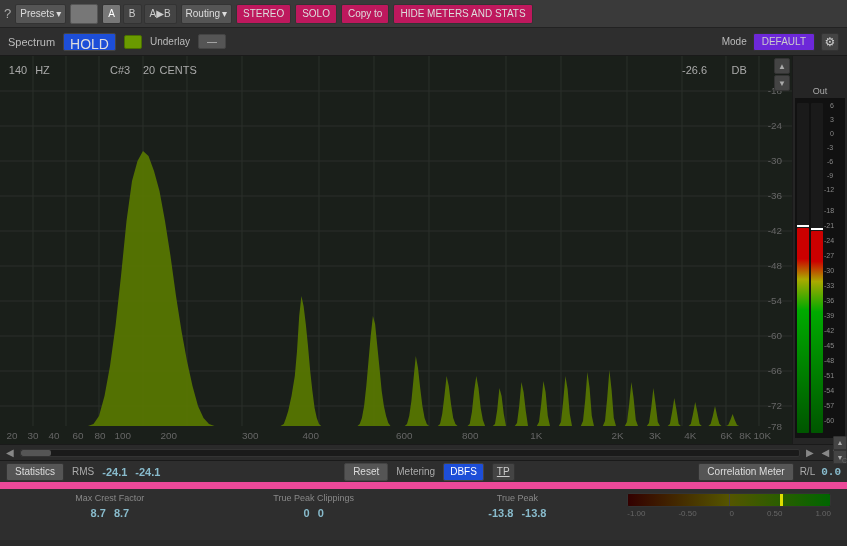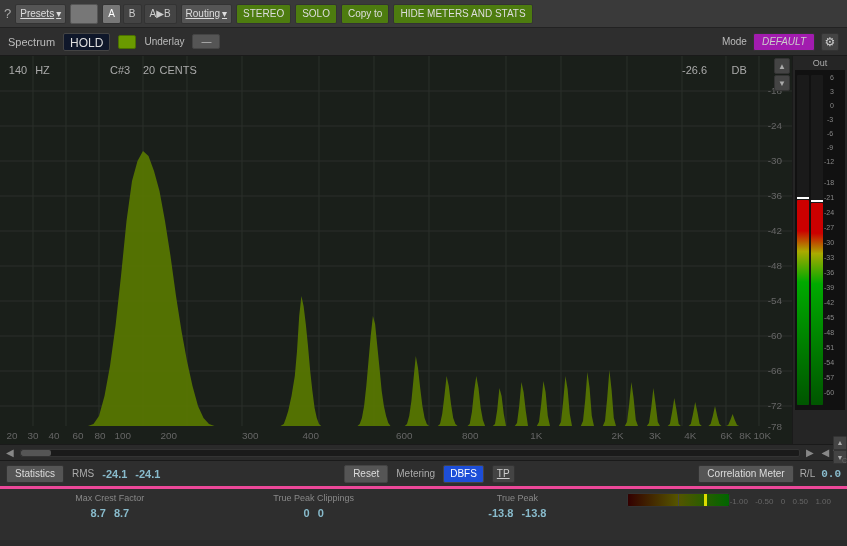--- a/index.html
+++ b/index.html
@@ -17,21 +17,21 @@
     .top-toolbar {
       display: flex;
       align-items: center;
       background: #3a3a3a;
       border-bottom: 1px solid #222;
       height: 28px;
       padding: 0 4px;
       gap: 4px;
     }
     .toolbar-btn {
-      background: #4d7c0f;
+      background: #be185d;
       border: 1px solid #333;
       color: #ddd;
       font-size: 10px;
       padding: 2px 6px;
       cursor: pointer;
       border-radius: 2px;
       height: 20px;
       display: flex;
       align-items: center;
     }
@@ -40,21 +40,20 @@
       align-items: center;
       background: #555;
       border: 1px solid #333;
       color: #ddd;
       font-size: 10px;
       padding: 2px 4px;
       cursor: pointer;
       border-radius: 2px;
       height: 20px;
       gap: 2px;
-      text-decoration: underline;
     }
     .ab-group {
       display: flex;
       gap: 2px;
     }
     .ab-btn {
       background: #444;
       border: 1px solid #333;
       color: #ccc;
       font-size: 10px;
@@ -93,24 +92,24 @@
       border-bottom: 1px solid #1a1a1a;
       height: 28px;
       padding: 0 8px;
       gap: 8px;
     }
     .spectrum-label {
       color: #bbb;
       font-size: 11px;
     }
     .hold-btn {
-      background: #0f172a;
+      background: #1d4ed8;
       border: 1px solid #444;
       color: #ddd;
-      font-size: 12px;
+      font-size: 14px;
       padding: 2px 6px;
       cursor: pointer;
       border-radius: 2px;
       height: 18px;
     }
     .green-led {
       width: 18px;
       height: 14px;
       background: #6a9a00;
       border-radius: 2px;
@@ -128,29 +127,28 @@
       cursor: pointer;
     }
     .mode-area {
       margin-left: auto;
       display: flex;
       align-items: center;
       gap: 6px;
     }
     .mode-label { color: #bbb; font-size: 10px; }
     .mode-btn {
-      background: #a21caf;
+      background: #6d28d9;
       border: 1px solid #333;
       color: #ccc;
       font-size: 10px;
       padding: 2px 8px;
       cursor: pointer;
       border-radius: 2px;
       height: 18px;
-      font-style: italic;
     }
     .gear-btn {
       background: #444;
       border: 1px solid #333;
       color: #ccc;
       font-size: 12px;
       width: 18px;
       height: 18px;
       cursor: pointer;
       border-radius: 2px;
@@ -180,20 +178,21 @@
       border-left: 1px solid #1a1a1a;
       display: flex;
       flex-direction: column;
       align-items: center;
       padding: 2px;
     }
     .out-label {
       color: #aaa;
       font-size: 9px;
       margin-bottom: 2px;
+      margin-top: 28px;
     }
 
     
     .scroll-area {
       height: 16px;
       background: #2a2a2a;
       border-top: 1px solid #1a1a1a;
       display: flex;
       align-items: center;
       padding: 0 4px;
@@ -227,21 +226,21 @@
     .bottom-bar {
       background: #2e2e2e;
       border-top: 1px solid #1a1a1a;
       height: 80px;
     }
 
     .stats-row {
       display: flex;
       align-items: center;
       height: 28px;
-      border-bottom: 3px solid #ec4899;
+      border-bottom: 7px solid #ec4899;
       padding: 0 6px;
       gap: 8px;
     }
     .stats-tab {
       background: #444;
       border: 1px solid #333;
       color: #aaa;
       font-size: 10px;
       padding: 1px 8px;
       cursor: pointer;
@@ -332,21 +331,21 @@
     .stat-val {
       color: #8bc;
       font-size: 11px;
       font-weight: bold;
     }
 
     
     .corr-meter-visual {
       flex: 1;
       display: flex;
-      flex-direction: row;
+      flex-direction: column;
       align-items: center;
       justify-content: center;
       padding: 0 8px;
     }
     .corr-bar-track {
       width: 100%;
       height: 14px;
       background: #111;
       border: 1px solid #333;
       border-radius: 2px;

